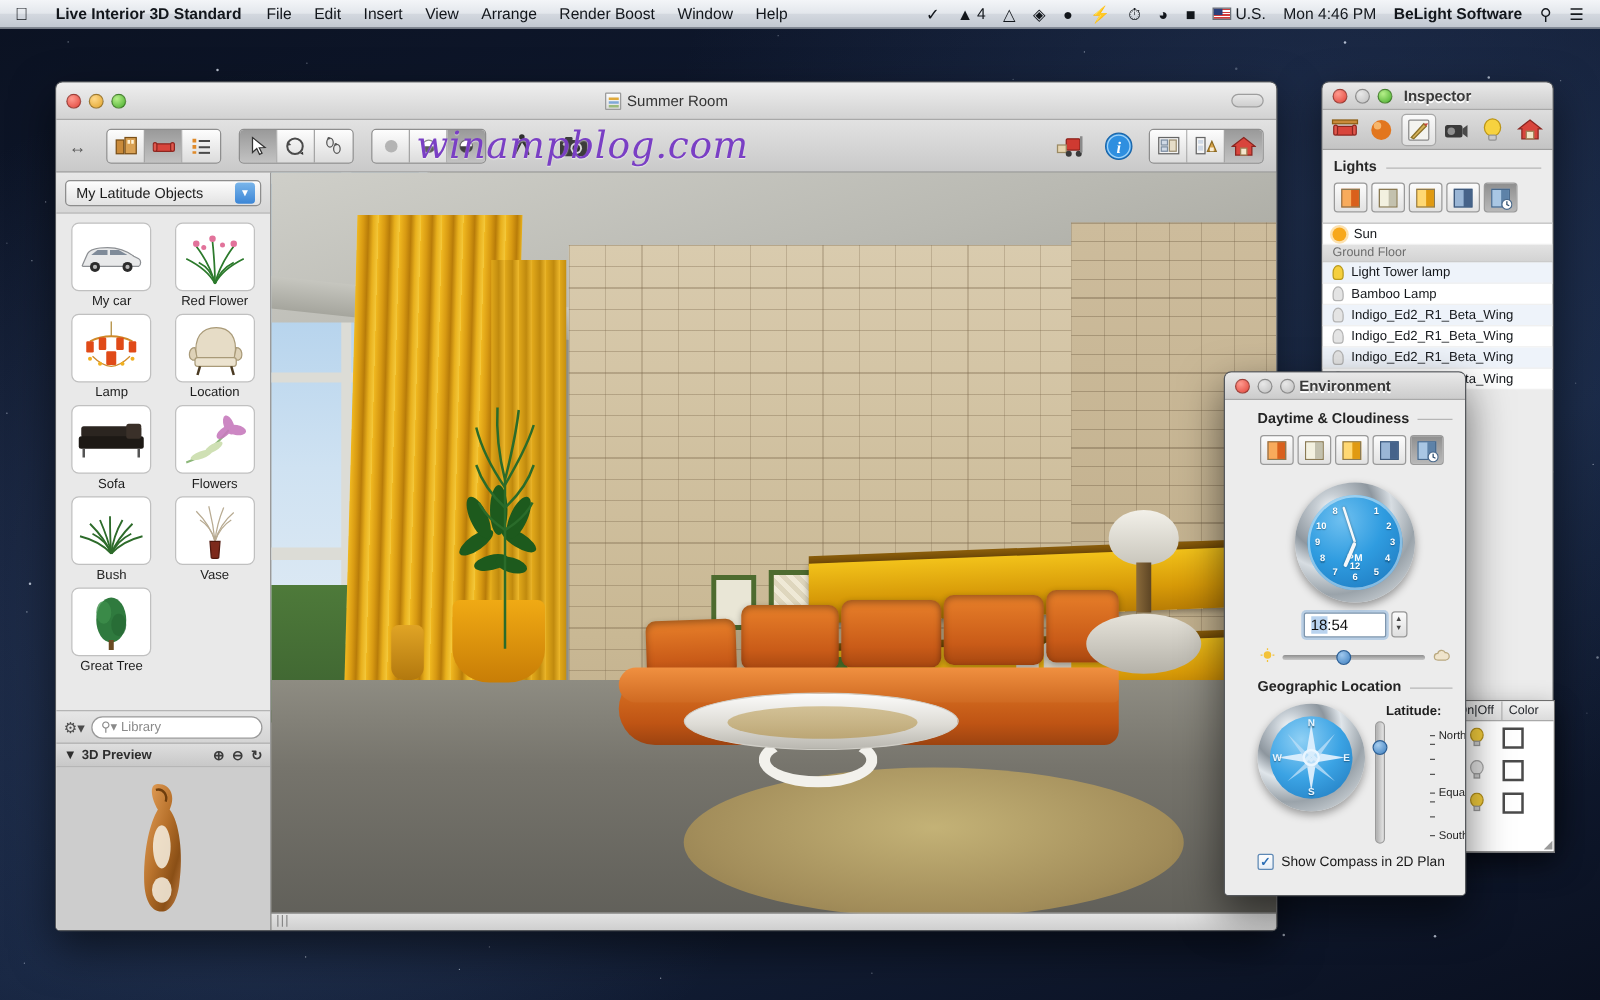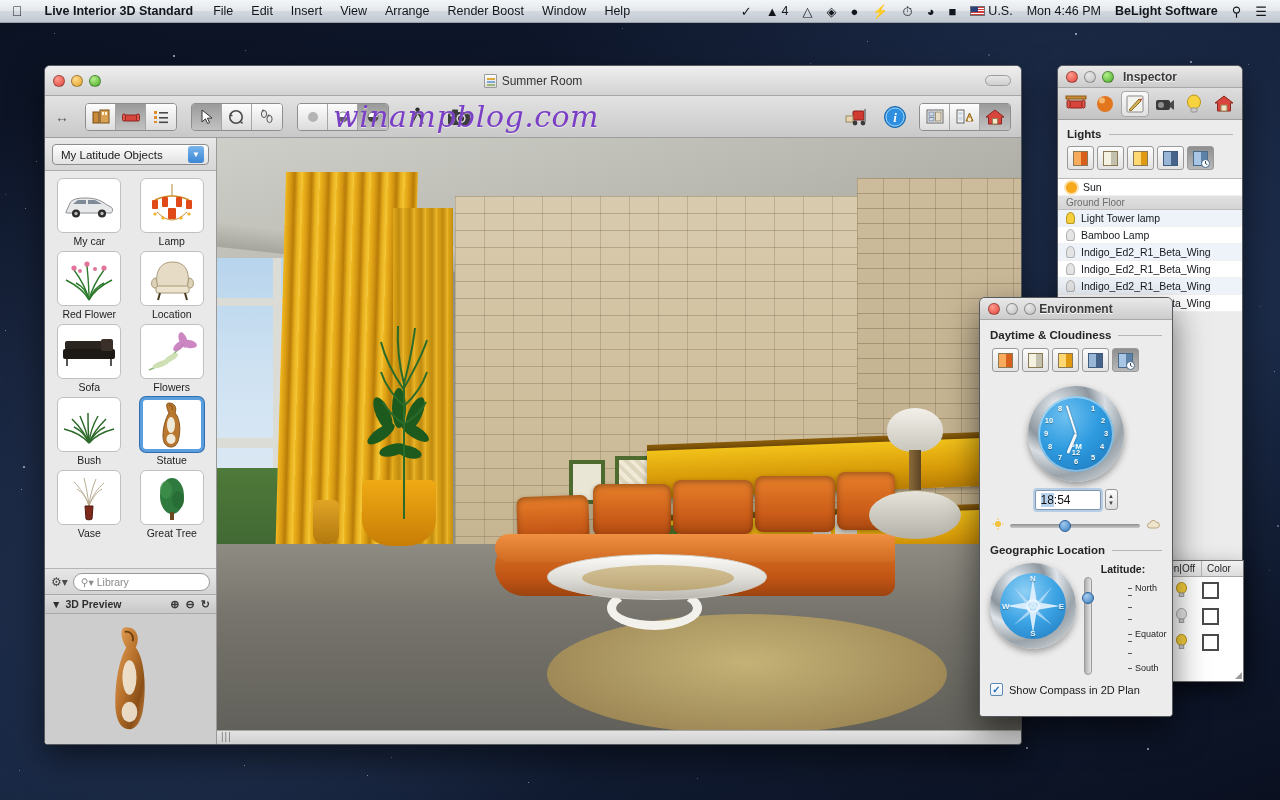--- a/index.html
+++ b/index.html
@@ -218,21 +218,21 @@
       border-bottom:1px solid #a9a9a9; font-size:10px; color:#23262b; }
   #lt-head span { display:flex; align-items:center; padding:0 5px; }
   #lt-head .c1 { width:41px; border-right:1px solid #b4b4b4; }
   .lt-row { height:26px; display:flex; align-items:center; }
   .lt-row .c1 { width:41px; display:flex; justify-content:center; }
   .swatch { width:17px; height:17px; border:2px solid #4a4a4a; background:#fff; }
   #lt-grip { position:absolute; right:1px; bottom:1px; font-size:9px; color:#9a9a9a; }
 
   
   #env { left:979px; top:297px; width:194px; height:420px; z-index:12; }
-  #env-body { background:#ececec; height:100%; padding:0 0 6px 0; }
+  #env-body { background:#ececec; height:100%; padding:0 0 6px 16px; }
   .env-sect { display:flex; align-items:center; gap:7px; padding:9px 10px 5px 10px;
               font-size:11.5px; font-weight:bold; color:#242424; }
   #clock-wrap { display:flex; justify-content:center; padding:6px 0 4px 0; }
   #clock { width:96px; height:96px; border-radius:50%;
      background:radial-gradient(circle at 30% 22%, #f2f6f9 0%, #c7ced4 12%, #8e979f 34%, #d7dde2 48%, #9aa3aa 68%, #eef2f5 100%);
      display:flex; align-items:center; justify-content:center; box-shadow:0 3px 7px rgba(0,0,0,.38); }
   #clock-face { width:76px; height:76px; border-radius:50%; position:relative;
      background:radial-gradient(circle at 36% 26%,#6fc0f0 0%,#2f9ce0 45%,#1a72b8 100%);
      box-shadow:0 0 0 2px rgba(255,255,255,.45) inset; }
   .cnum { position:absolute; color:#fff; font-size:7.5px; font-weight:bold;
@@ -667,20 +667,44 @@
                 <circle cx="14" cy="23.5" r="1.7" fill="#b8b8b8"></circle>
                 <circle cx="40" cy="23.5" r="4" fill="#2b2b2b"></circle>
                 <circle cx="40" cy="23.5" r="1.7" fill="#b8b8b8"></circle>
               </svg>
           </div>
           <div class="obj-label">My car</div>
         </div>
 
         <div class="obj-cell">
           <div class="obj-thumb">
+            <svg width="54" height="46" viewBox="0 0 54 46">
+                <g stroke="#2c7a2c" fill="none" stroke-width="1.4">
+                  <path d="M27 44 C22 34 12 28 4 24"></path>
+                  <path d="M27 44 C24 32 18 22 12 14"></path>
+                  <path d="M27 44 C27 32 26 20 25 10"></path>
+                  <path d="M27 44 C30 32 36 22 42 14"></path>
+                  <path d="M27 44 C32 34 42 28 50 24"></path>
+                  <path d="M27 44 C25 36 20 30 14 27"></path>
+                  <path d="M27 44 C30 36 36 30 42 27"></path>
+                </g>
+                <g fill="#e2739b">
+                  <circle cx="12" cy="12" r="2.6"></circle>
+                  <circle cx="25" cy="8" r="2.6"></circle>
+                  <circle cx="42" cy="12" r="2.6"></circle>
+                  <circle cx="33" cy="13" r="2"></circle>
+                  <circle cx="18" cy="15" r="2"></circle>
+                </g>
+              </svg>
+          </div>
+          <div class="obj-label">Red Flower</div>
+        </div>
+
+        <div class="obj-cell">
+          <div class="obj-thumb">
             <svg width="50" height="44" viewBox="0 0 50 44">
                 <line x1="25" y1="0" x2="25" y2="12" stroke="#b08a3a"></line>
                 <path d="M8 16 Q25 8 42 16" stroke="#cf8a28" fill="none" stroke-width="1.4"></path>
                 <g fill="#e04a18">
                   <rect x="5" y="16" width="6" height="9" rx="1"></rect>
                   <rect x="15" y="13" width="6" height="10" rx="1"></rect>
                   <rect x="29" y="13" width="6" height="10" rx="1"></rect>
                   <rect x="39" y="16" width="6" height="9" rx="1"></rect>
                   <rect x="21" y="24" width="8" height="11" rx="1"></rect>
                 </g>
@@ -691,44 +715,20 @@
                   <circle cx="34" cy="34" r="1.6"></circle>
                   <circle cx="42" cy="30" r="1.6"></circle>
                 </g>
               </svg>
           </div>
           <div class="obj-label">Lamp</div>
         </div>
 
         <div class="obj-cell">
           <div class="obj-thumb">
-            <svg width="54" height="46" viewBox="0 0 54 46">
-                <g stroke="#2c7a2c" fill="none" stroke-width="1.4">
-                  <path d="M27 44 C22 34 12 28 4 24"></path>
-                  <path d="M27 44 C24 32 18 22 12 14"></path>
-                  <path d="M27 44 C27 32 26 20 25 10"></path>
-                  <path d="M27 44 C30 32 36 22 42 14"></path>
-                  <path d="M27 44 C32 34 42 28 50 24"></path>
-                  <path d="M27 44 C25 36 20 30 14 27"></path>
-                  <path d="M27 44 C30 36 36 30 42 27"></path>
-                </g>
-                <g fill="#e2739b">
-                  <circle cx="12" cy="12" r="2.6"></circle>
-                  <circle cx="25" cy="8" r="2.6"></circle>
-                  <circle cx="42" cy="12" r="2.6"></circle>
-                  <circle cx="33" cy="13" r="2"></circle>
-                  <circle cx="18" cy="15" r="2"></circle>
-                </g>
-              </svg>
-          </div>
-          <div class="obj-label">Red Flower</div>
-        </div>
-
-        <div class="obj-cell">
-          <div class="obj-thumb">
             <svg width="50" height="46" viewBox="0 0 50 46">
                 <path d="M10 30 C8 14 14 6 26 6 C37 6 43 14 41 28 L41 32 L10 32 Z" fill="#e6dcc6" stroke="#a99a78"></path>
                 <path d="M9 22 C4 22 3 30 7 32 L11 32 Z" fill="#ded2b8" stroke="#a99a78"></path>
                 <path d="M42 22 C47 22 48 30 44 32 L40 32 Z" fill="#ded2b8" stroke="#a99a78"></path>
                 <rect x="9" y="30" width="33" height="7" rx="2" fill="#ece3cf" stroke="#a99a78"></rect>
                 <line x1="13" y1="37" x2="11" y2="44" stroke="#4a3a22" stroke-width="2"></line>
                 <line x1="38" y1="37" x2="40" y2="44" stroke="#4a3a22" stroke-width="2"></line>
               </svg>
           </div>
           <div class="obj-label">Location</div>
@@ -777,31 +777,20 @@
                   <path d="M27 38 C24 30 18 25 12 22"></path>
                   <path d="M27 38 C31 30 37 25 43 22"></path>
                   <path d="M27 38 C28 28 32 18 36 11"></path>
                   <path d="M27 38 C25 28 21 18 18 11"></path>
                 </g>
               </svg>
           </div>
           <div class="obj-label">Bush</div>
         </div>
 
-        <div class="obj-cell sel">
-          <div class="obj-thumb">
-            <svg width="34" height="48" viewBox="0 0 34 48">
-                <path d="M14 2 C20 2 22 7 20 12 C24 16 26 26 24 36 C23 43 20 46 16 46 C11 46 8 42 8 35 C8 25 11 17 14 12 C12 8 10 2 14 2 Z" fill="#b9782f" stroke="#8a551c"></path>
-                <ellipse cx="16" cy="24" rx="4" ry="8" fill="#f0ead9"></ellipse>
-                <ellipse cx="16" cy="38" rx="4.5" ry="5" fill="#f0ead9"></ellipse>
-                <path d="M14 4 C17 4 18 7 17 9" stroke="#7d4c16" fill="none"></path>
-              </svg>
-          </div>
-          <div class="obj-label">Statue</div>
-        </div>
 
         <div class="obj-cell">
           <div class="obj-thumb">
             <svg width="42" height="48" viewBox="0 0 42 48">
                 <g stroke="#b8ab92" fill="none" stroke-width="1">
                   <path d="M21 32 C18 22 12 14 6 8"></path>
                   <path d="M21 32 C20 22 18 12 16 4"></path>
                   <path d="M21 32 C22 22 25 12 28 5"></path>
                   <path d="M21 32 C24 22 30 14 36 9"></path>
                   <path d="M21 32 C19 24 14 18 9 15"></path>

